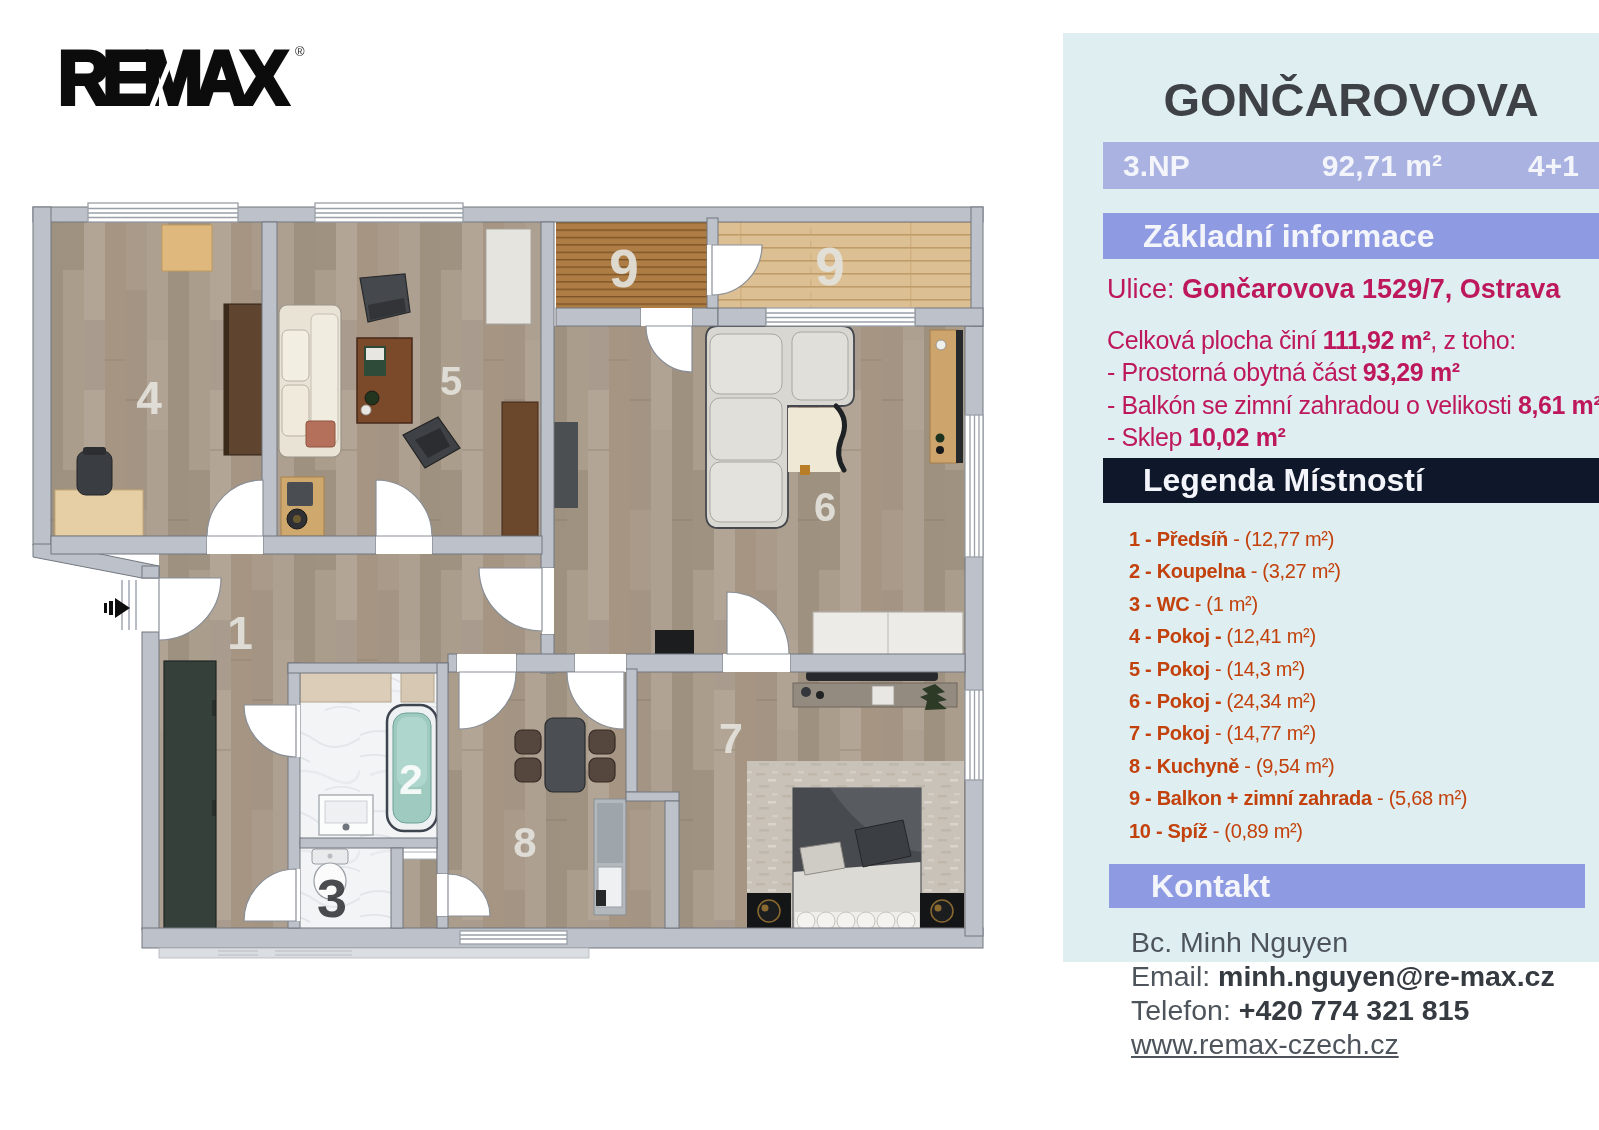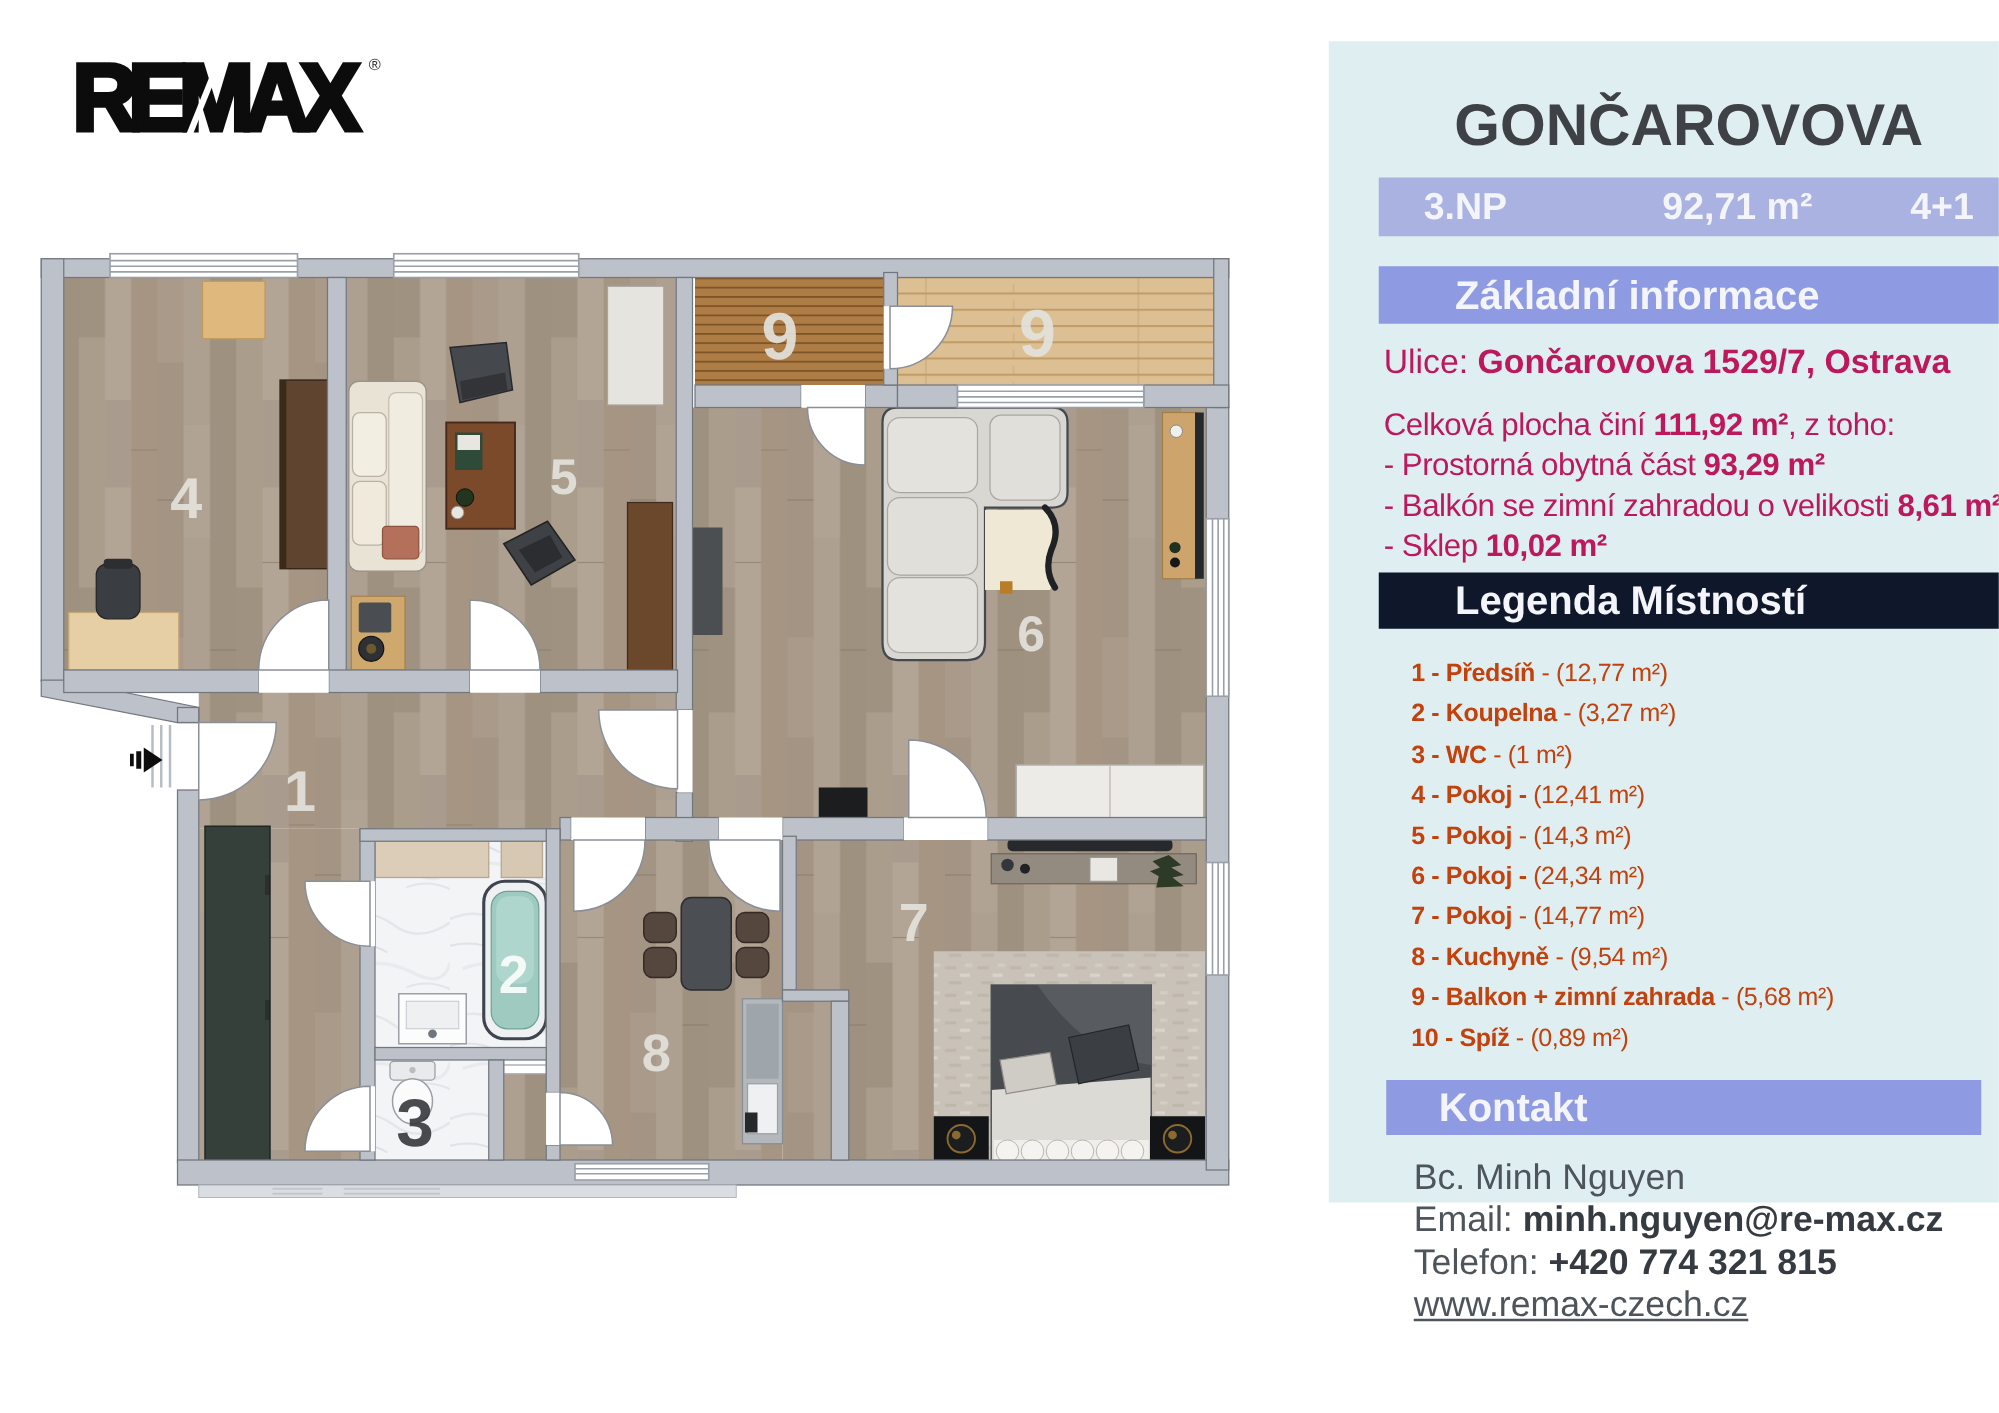--- a/index.html
+++ b/index.html
@@ -7,25 +7,25 @@
   #stage{position:relative;width:1599px;height:1130px;background:#fff;}
   #plan{position:absolute;left:0;top:0;}
   
   #logo{position:absolute;left:58px;top:38px;width:260px;height:80px;}
   
   #panel{position:absolute;left:1063px;top:33px;width:576px;height:929px;background:#dfeef0;}
   #title{position:absolute;left:0;top:39px;width:576px;text-align:center;font-size:47px;
     font-weight:bold;color:#3e4145;letter-spacing:0px;}
   .bar{position:absolute;display:flex;align-items:center;color:#f3f5fb;font-weight:bold;}
   #bar1{left:40px;top:109px;width:504px;height:47px;background:#a9b2e1;font-size:30px;}
-  #bar1 .l{padding-left:36px;text-align:right;}
+  #bar1 .l{padding-left:20px;text-align:right;}
   #bar1 .c{flex:1;text-align:center;padding-left:46px;}
   #bar1 .r{padding-right:28px;}
   #bar2{left:40px;top:180px;width:504px;height:46px;background:#8e9ae2;font-size:32px;padding-left:0;}
-  #bar2 span, #bar3 span{padding-left:40px;margin-left:21px;}
+  #bar2 span, #bar3 span{padding-left:40px;}
   #bar3{left:40px;top:425px;width:504px;height:45px;background:#0f172a;font-size:32px;}
   #bar4{left:46px;top:831px;width:476px;height:44px;background:#8e9ae2;font-size:32px;}
   #bar4 span{padding-left:42px;}
   .txt{position:absolute;color:#be185d;font-size:27px;}
   #ulice{left:44px;top:241px;white-space:nowrap;}
   #para{left:44px;top:291px;font-size:25px;line-height:32.4px;white-space:nowrap;letter-spacing:-0.4px;}
   #legend{left:66px;top:490px;font-size:20px;line-height:32.4px;color:#c2410c;letter-spacing:-0.3px;}
   #legend .a{font-weight:bold;}
   #contact{left:68px;top:892px;font-size:28.5px;color:#4d545b;line-height:34px;}
   #contact b{color:#353b41;}

